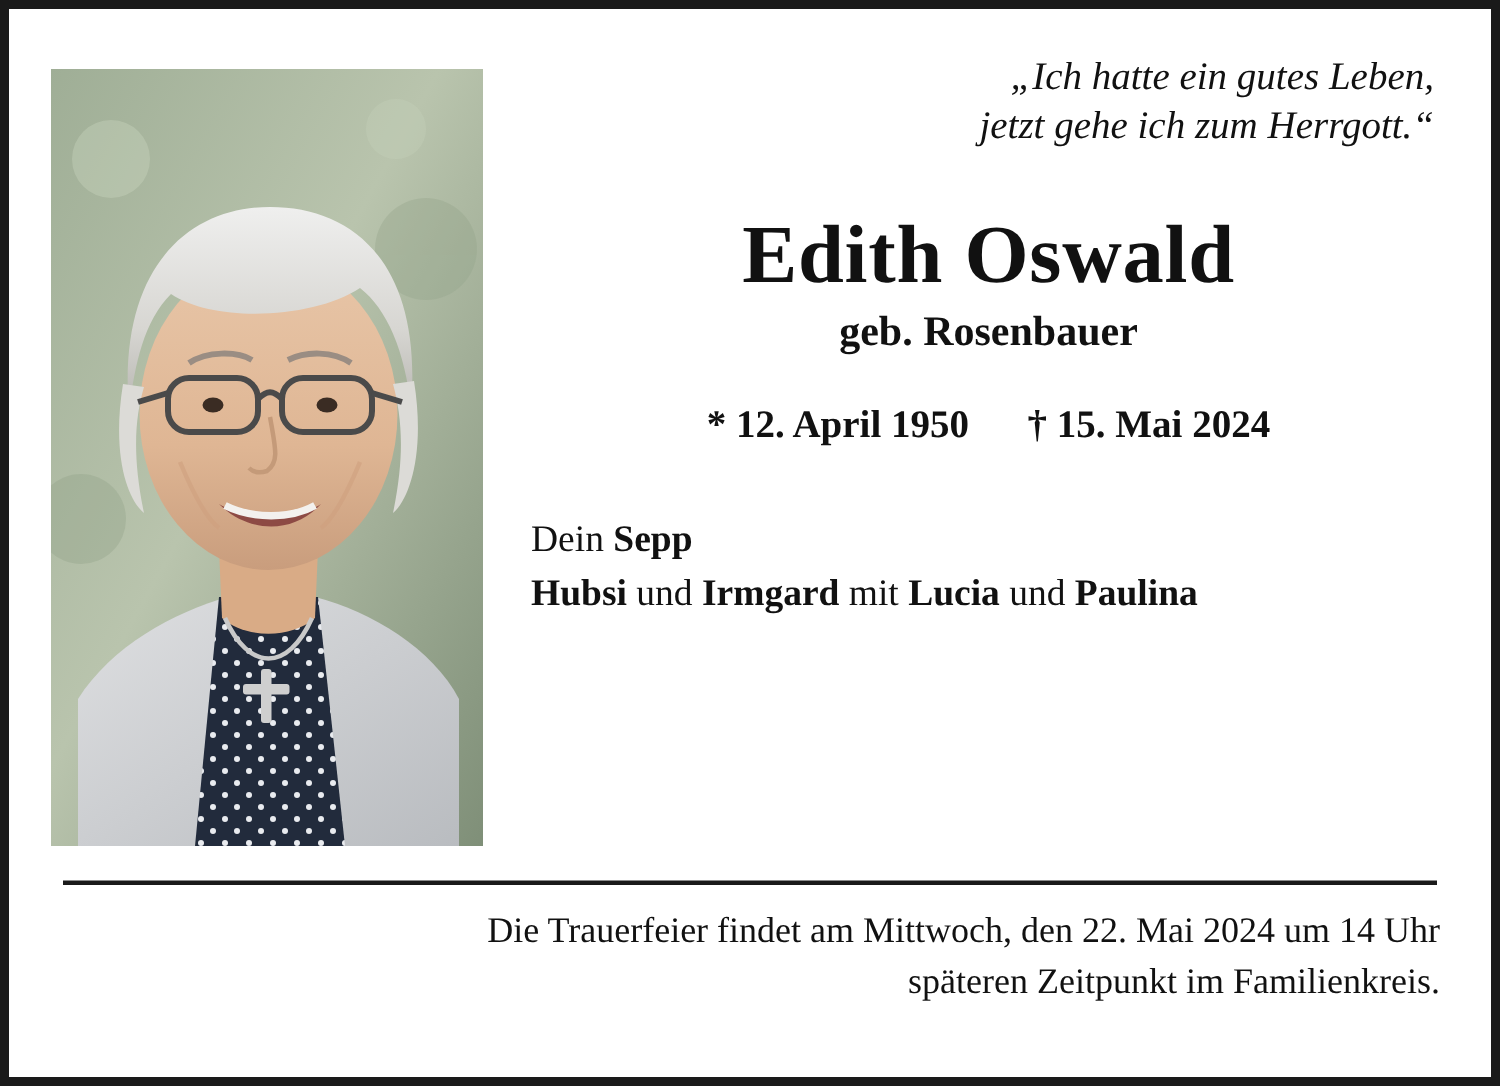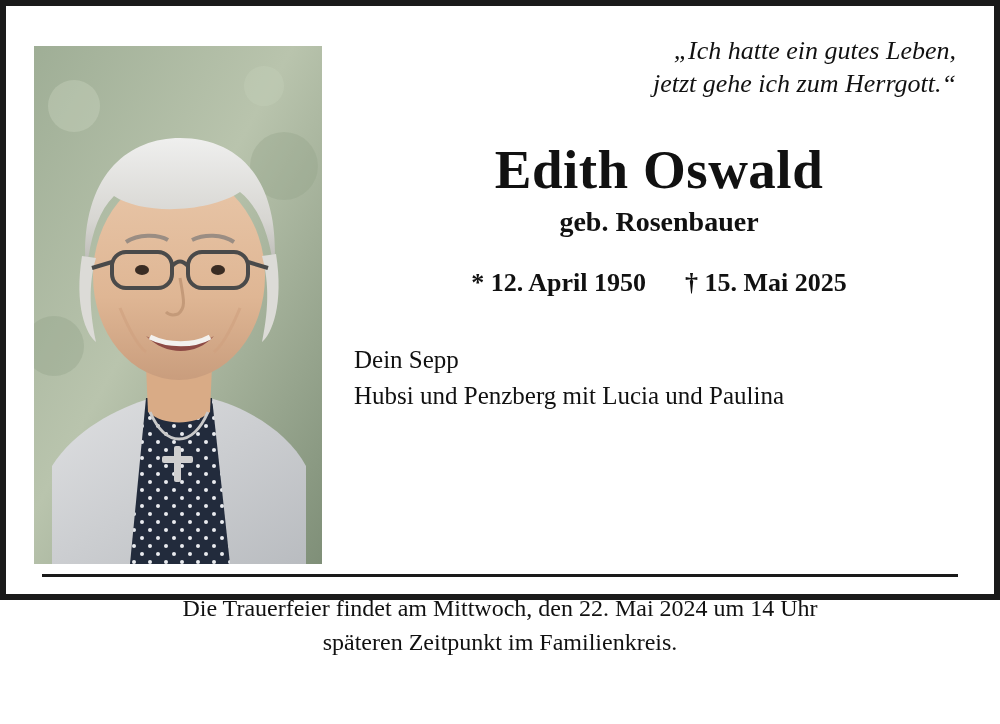--- a/index.html
+++ b/index.html
@@ -12,21 +12,21 @@
     height: 724px;
     font-family: "Liberation Serif", serif;
     color: #111111;
     overflow: hidden;
   }
 
   .notice {
     position: relative;
     box-sizing: border-box;
     width: 1000px;
-    height: 600px;
+    height: 724px;
     border: 6px solid #1a1a1a;
     background: #ffffff;
     padding: 0;
   }
 
   .inner {
     box-sizing: border-box;
     width: 100%;
     height: 100%;
     border: 2px solid #ffffff;
@@ -101,30 +101,30 @@
   .dates .gap { display: inline-block; width: 26px; }
 
   .dedication {
     margin-top: 44px;
     font-size: 25px;
     line-height: 1.44;
     text-align: left;
     padding-left: 2px;
   }
   .dedication .line { white-space: nowrap; }
-  .dedication b { font-weight: normal; margin-top: 46px; }
+  .dedication b { font-weight: bold; margin-top: 46px; }
 
   
   .divider {
     border: none;
     border-top: 3px solid #1a1a1a;
     margin: 10px 8px 14px 8px;
   }
   .footer {
-    text-align: center;
+    text-align: right;
     font-size: 24px;
     line-height: 1.42;
     padding: 0 6px;
   }
   .footer .line { display: block; }
 </style>
 </head>
 <body>
 
 <div class="notice">
@@ -219,33 +219,33 @@
         </div>
 
         <div class="name-block">
           <div class="full-name">Edith Oswald</div>
           <div class="maiden-name">geb. Rosenbauer</div>
         </div>
 
         <div class="dates">
           <span>* 12. April 1950</span>
           <span class="gap"></span>
-          <span>† 15. Mai 2025</span>
+          <span>† 15. Mai 2024</span>
         </div>
 
         <div class="dedication">
 
           <div class="line">
             <span>Dein </span><b>Sepp</b>
           </div>
 
 
 
           <div class="line">
-            <b>Hubsi</b><span> und </span><b>Penzberg</b><span> mit </span><b>Lucia</b><span> und </span><b>Paulina</b>
+            <b>Hubsi</b><span> und </span><b>Irmgard</b><span> mit </span><b>Lucia</b><span> und </span><b>Paulina</b>
           </div>
 
         </div>
 
       </div>
     </div>
 
     <hr class="divider">
 
     <div class="footer">

